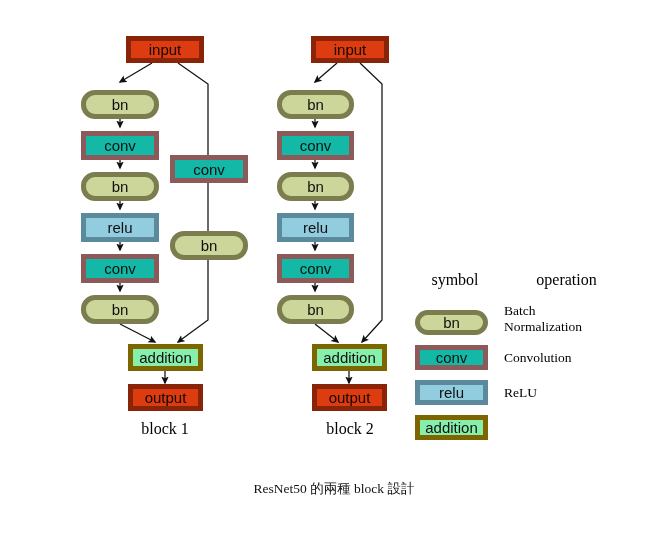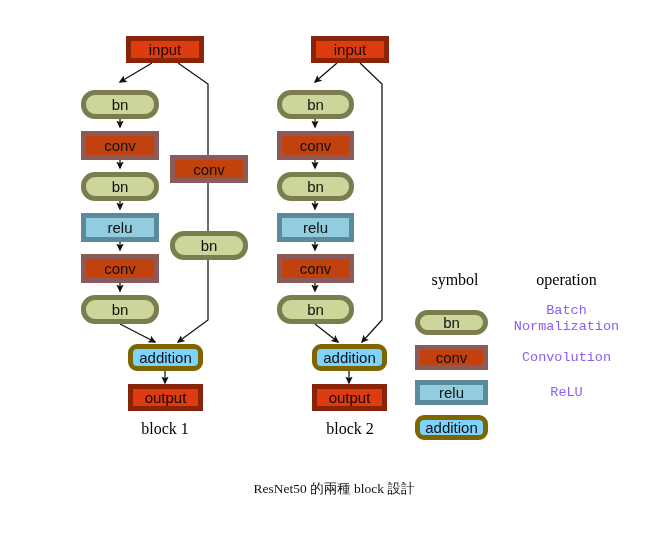--- a/index.html
+++ b/index.html
@@ -13,41 +13,41 @@
 
   .node{
     position:absolute;box-sizing:border-box;
     border:5px solid #22c55e;
     display:flex;align-items:center;justify-content:center;
     font-family:"Liberation Sans", sans-serif;
     font-size:15px;color:#101010;line-height:1;
     letter-spacing:0px;
   }
   .n-bn{background:#ccd69b;border-color:#7b7d4e;border-radius:14px;}
-  .n-conv{background:#c2410c;border-color:#8c5a58;}
+  .n-conv{background:#14b8a6;border-color:#8c5a58;}
   .n-relu{background:#92ccdf;border-color:#5a8a9c;}
-  .n-add{background:#7dd3fc;border-color:#7d6500;border-radius:9px;}
+  .n-add{background:#86efac;border-color:#7d6500;}
   .n-io{background:#dd3b10;border-color:#8a2408;color:#150402;}
 
   .blocklabel{
     position:absolute;
     font-family:"Liberation Serif", serif;
     font-size:16px;color:#000;text-align:center;
     white-space:nowrap;
   }
   .legend-head{
     position:absolute;
     font-family:"Liberation Serif", serif;
     font-size:16px;color:#000;white-space:nowrap;
     text-align:center;
   }
   .legend-op{
     position:absolute;
-    font-family:Liberation Mono, monospace;
-    font-size:13.5px;color:#8b5cf6;text-align:center;
+    font-family:Liberation Serif, serif;
+    font-size:13.5px;color:#000000;text-align:left;
     line-height:1.18;
   }
   .caption{
     position:absolute;left:0;top:480px;width:668px;
     text-align:center;
     font-family:"Liberation Serif", serif;
     font-size:13.5px;color:#111;
   }
 </style>
 </head>

